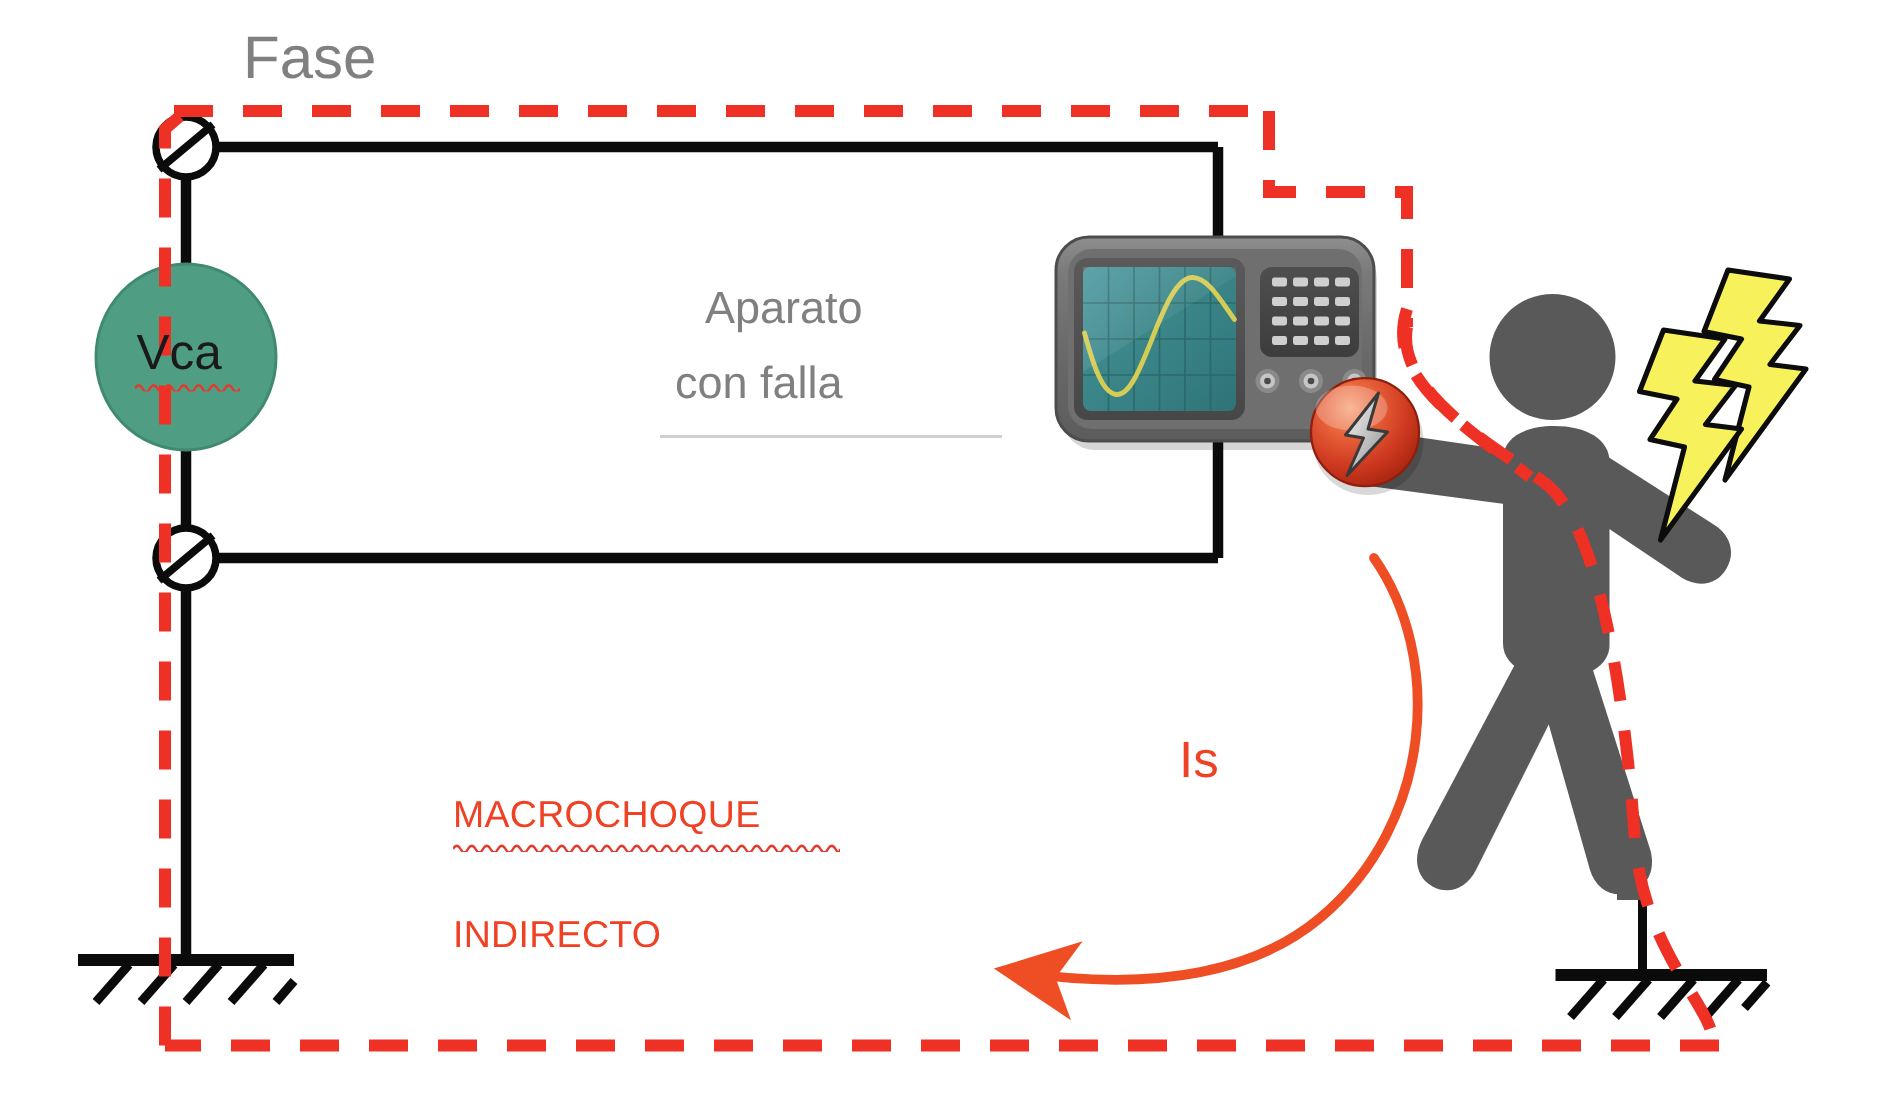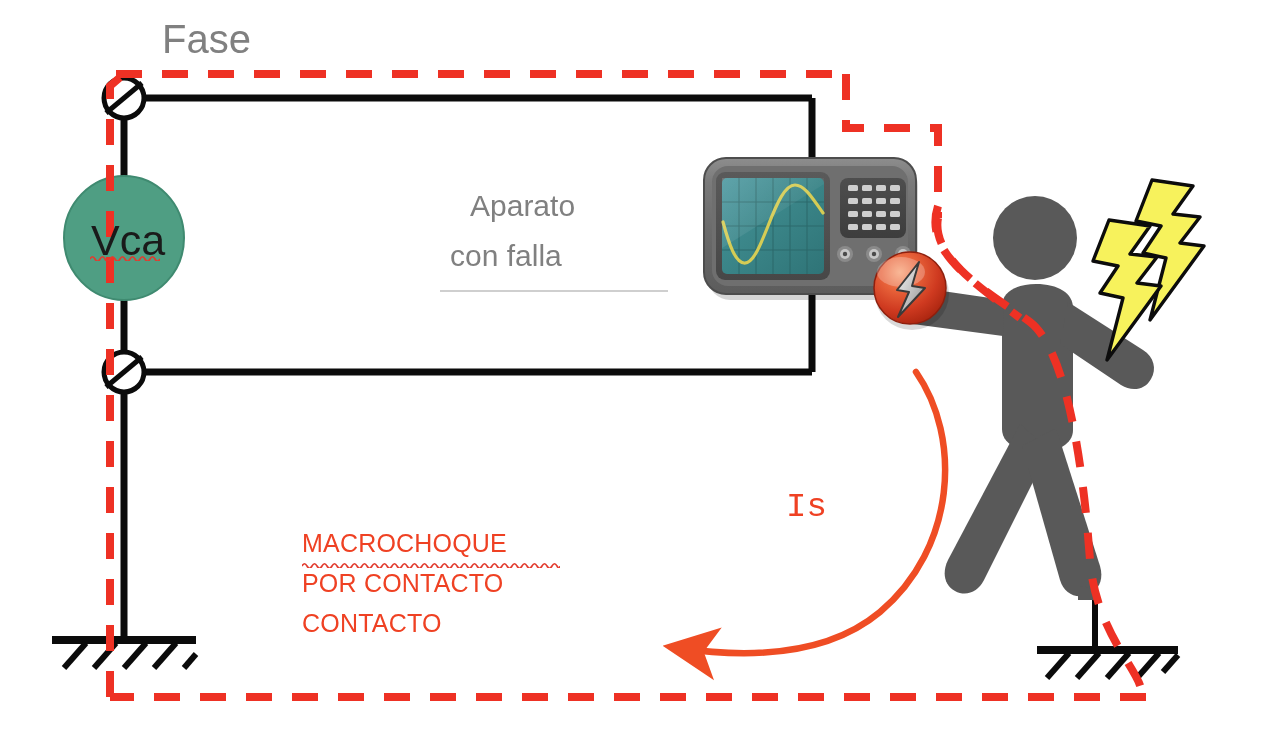--- a/index.html
+++ b/index.html
@@ -30,21 +30,21 @@
     white-space: pre;
     line-height: 1.05;
   }
   .label-gray {
     color: #808080;
     font-size: 40px;
     font-weight: 400;
   }
   .label-vca {
     color: #1a1a1a;
-    font-size: 43px;
+    font-size: 33px;
     font-weight: 400;
   }
   .label-apparatus {
     color: #808080;
     font-size: 30px;
     font-weight: 400;
   }
   .label-warn {
     color: #ef4123;
     font-size: 25px;
@@ -295,29 +295,28 @@
   <div class="txt label-vca" style="left:91px; top:218px;">Vca</div>
 
   <svg class="squiggle" style="left:90px; top:254px; width:70px;" viewBox="0 0 70 7" preserveAspectRatio="none">
     <path d="M0,5 Q2.5,0.6 5,5 T10,5 T15,5 T20,5 T25,5 T30,5 T35,5 T40,5 T45,5
              T50,5 T55,5 T60,5 T65,5 T70,5" fill="none" stroke="#e23b2e" stroke-width="1.6"></path>
   </svg>
 
   <div class="txt label-apparatus" style="left:470px; top:190px;">Aparato</div>
   <div class="txt label-apparatus" style="left:450px; top:240px;">con falla</div>
 
-  <div class="txt label-is" style="left:786px; top:490px;font-family:Liberation Mono, monospace;">Is</div>
+  <div class="txt label-is" style="left:786px; top:490px;">Is</div>
 
   <div class="txt label-warn" style="left:302px; top:530px;">MACROCHOQUE</div>
 
   <svg class="squiggle" style="left:302px; top:561px; width:258px;" viewBox="0 0 258 7" preserveAspectRatio="none">
     <path d="M0,5 Q2.5,0.6 5,5 T10,5 T15,5 T20,5 T25,5 T30,5 T35,5 T40,5 T45,5
              T50,5 T55,5 T60,5 T65,5 T70,5 T75,5 T80,5 T85,5 T90,5 T95,5 T100,5
              T105,5 T110,5 T115,5 T120,5 T125,5 T130,5 T135,5 T140,5 T145,5
              T150,5 T155,5 T160,5 T165,5 T170,5 T175,5 T180,5 T185,5 T190,5
              T195,5 T200,5 T205,5 T210,5 T215,5 T220,5 T225,5 T230,5 T235,5
              T240,5 T245,5 T250,5 T255,5 T258,5" fill="none" stroke="#e23b2e" stroke-width="1.6"></path>
   </svg>
 
-  <div class="txt label-warn" style="left:302px; top:570px;">POR CONTACTO</div>
-  <div class="txt label-warn" style="left:302px; top:610px;">CONTACTO</div>
+  <div class="txt label-warn" style="left:302px; top:610px;">INDIRECTO</div>
 
 </div>
 
 </body></html>

